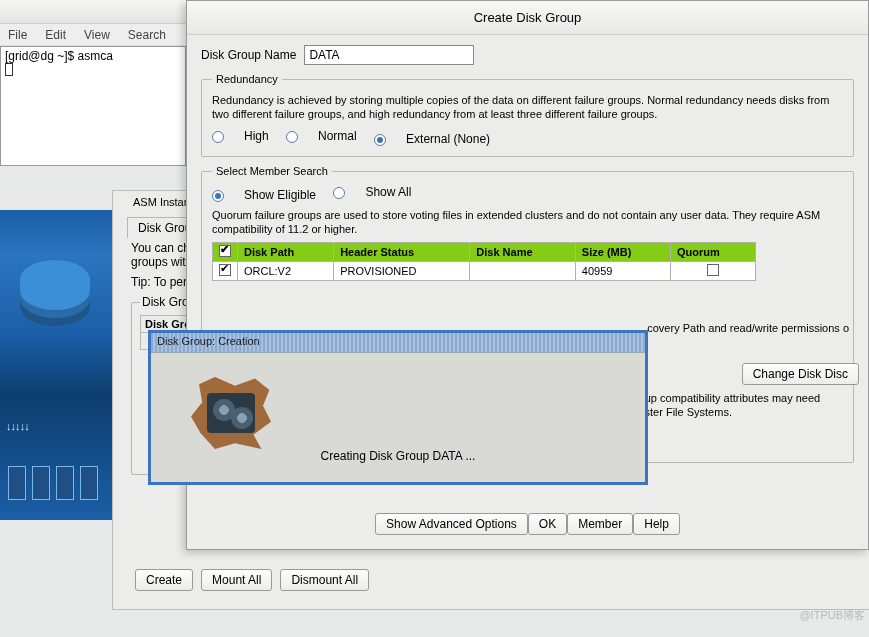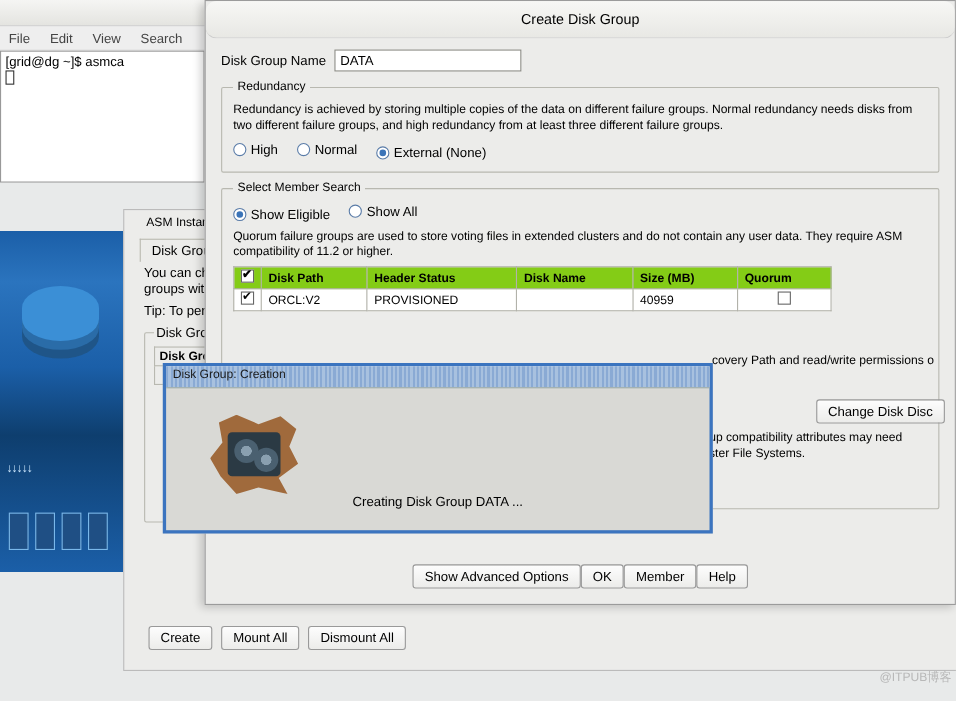--- a/index.html
+++ b/index.html
@@ -19,27 +19,27 @@
 fieldset.thin { border:1px solid #b8b8b0; border-radius:2px; margin:0; padding:6px 8px 8px 8px; }
 .tabrow { position:absolute; left:14px; top:26px; }
 .tab { display:inline-block; padding:3px 10px; border:1px solid #b8b8b0; border-bottom:none; background:#ececea; }
 .paneltext { font-size:11px; line-height:14px; }
 .grp-fieldset { position:absolute; left:18px; top:104px; width:100px; height:180px; }
 .grp-fieldset table { width:100%; border-collapse:collapse; }
 .grp-fieldset th, .grp-fieldset td { border:1px solid #b8b8b0; padding:2px 4px; font-size:11px; text-align:left; }
 .btnrow { position:absolute; left:22px; bottom:18px; display:flex; gap:8px; }
 .btn { background:linear-gradient(#fdfdfd,#ececea); border:1px solid #999; border-radius:3px; padding:3px 10px; font-size:12px; cursor:pointer; }
 .dialog { position:absolute; left:186px; top:0; width:683px; height:550px; background:#ececea; border:1px solid #9b9b9b; box-shadow:-3px 3px 8px rgba(0,0,0,.2); }
-.dialog-title { height:34px; display:flex; align-items:center; justify-content:center; background:linear-gradient(#f7f7f5,#e8e8e4); border-bottom:1px solid #ccc; font-size:13px;border-radius:10px; }
+.dialog-title { height:34px; display:flex; align-items:center; justify-content:center; background:linear-gradient(#f7f7f5,#e8e8e4); border-bottom:1px solid #ccc; font-size:13px; }
 .dlg-body { padding:10px 14px; }
 .row { display:flex; align-items:center; gap:8px; margin-bottom:8px; }
 input[type=text].field { border:1px solid #8a8a84; background:#fff; padding:2px 4px; font-size:12px; }
 fieldset.group { border:1px solid #b8b8b0; border-radius:2px; padding:8px 10px 10px 10px; margin:4px 0 8px 0; }
 fieldset.group legend { padding:0 4px; font-size:11px; }
-.radio { display:inline-flex; align-items:center; gap:4px; margin-right:14px; }
+.radio { display:inline-flex; align-items:flex-end; gap:20px; margin-right:14px; }
 .radio .dot { width:12px; height:12px; border:1px solid #5a7ca8; border-radius:50%; display:inline-flex; align-items:center; justify-content:center; background:#fff; }
 .radio.checked .dot::after { content:""; width:6px; height:6px; background:#3b74b8; border-radius:50%; }
 table.disks { border-collapse:collapse; width:544px; margin-top:6px; }
 table.disks th, table.disks td { border:1px solid #b2b2aa; padding:2px 6px; font-size:11px; text-align:left; background:#fff; }
 table.disks th { background:#84cc16; }
 .chk { width:12px; height:12px; border:1px solid #666; display:inline-block; background:#fff; position:relative; }
 .chk.checked::after { content:"✔"; position:absolute; top:-3px; left:0; font-size:11px; color:#000; }
 .dlg-bottom { position:absolute; bottom:14px; left:0; right:0; display:flex; justify-content:center; gap:0; }
 .note { font-size:11px; line-height:14px; }
 .progress { position:absolute; left:148px; top:330px; width:500px; height:155px; background:#d9d9d5; border:3px solid #3b74bf; box-shadow:0 1px 0 #fff inset; z-index:50; }

